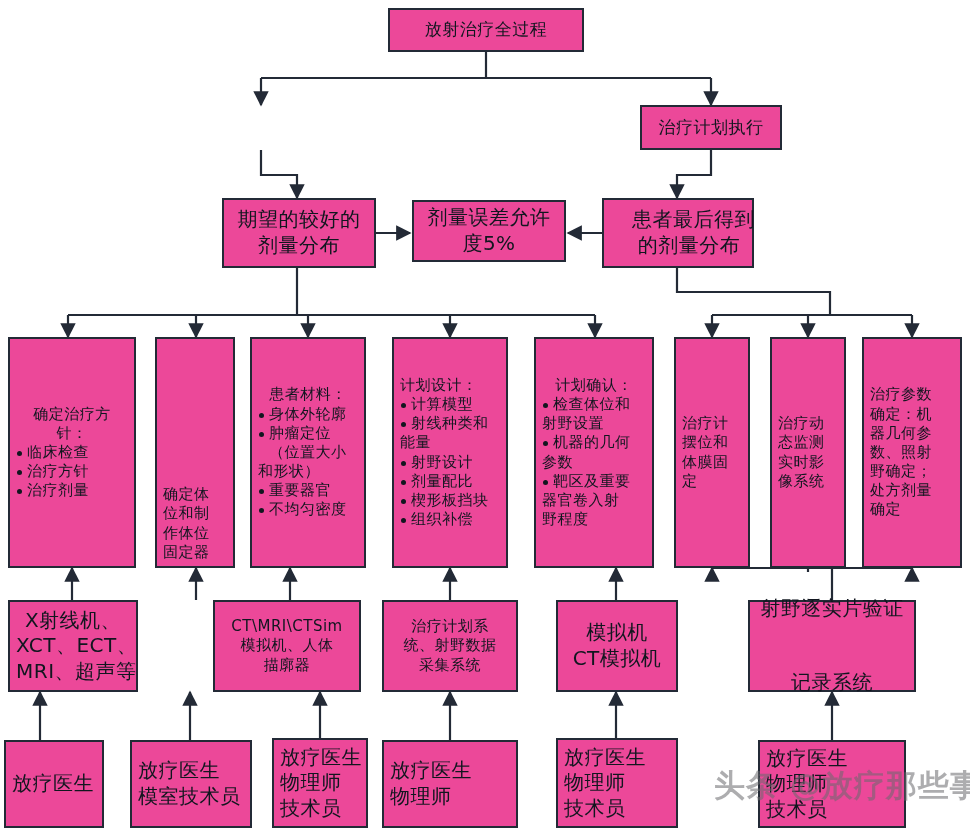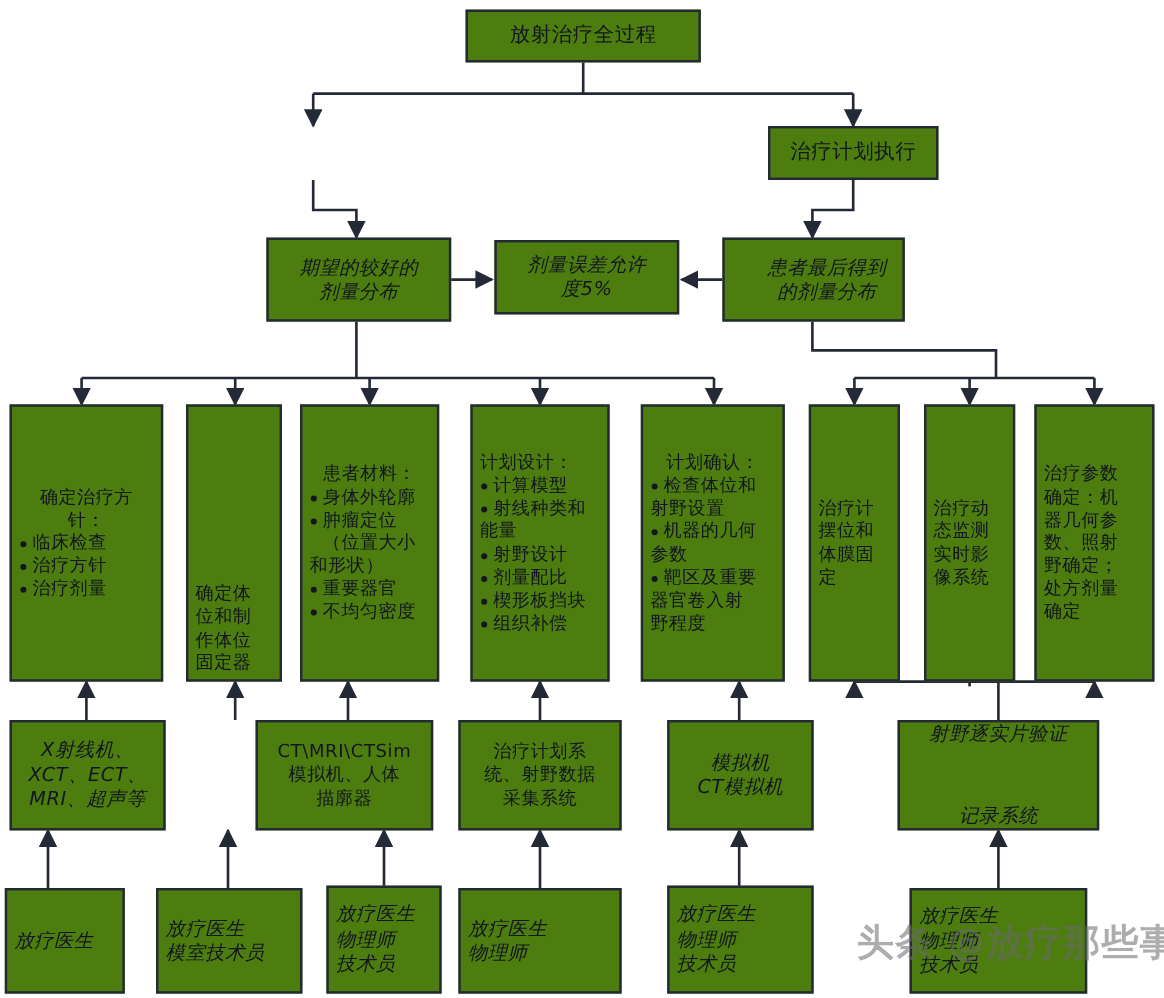--- a/index.html
+++ b/index.html
@@ -10,41 +10,41 @@
     font-family:"DejaVu Sans","Liberation Sans",sans-serif;
     overflow:hidden;
     position:relative;
   }
   #chart-root{position:relative;width:970px;height:832px;}
   svg#connectors{position:absolute;left:0;top:0;width:970px;height:832px;pointer-events:none;}
 
   .node{
     position:absolute;
     box-sizing:border-box;
-    background:#4d7c0f;
+    background:#ec4899;
     border:2px solid #232a36;
     display:flex;
     flex-direction:column;
     justify-content:center;
     color:#11161f;
     letter-spacing:0.5px;
     z-index:2;
   }
   .node .ln{
     display:block;
     line-height:1.28;
     white-space:pre;
   }
   .center .ln{text-align:center;}
   .left .ln{text-align:left;}
   .node.pad{padding:4px 6px;}
 
   
   .fs-17{font-size:17px;}
-  .fs-16{font-size:16px;font-style:italic;}
+  .fs-16{font-size:20px;}
   .fs-15{font-size:15px;}
 
   .bullet{position:relative;padding-left:11px;}
   .bullet:before{
     content:"";
     position:absolute;left:1px;top:8px;
     width:5px;height:5px;border-radius:50%;
     background:#11161f;
   }
   .cont{padding-left:11px;}

